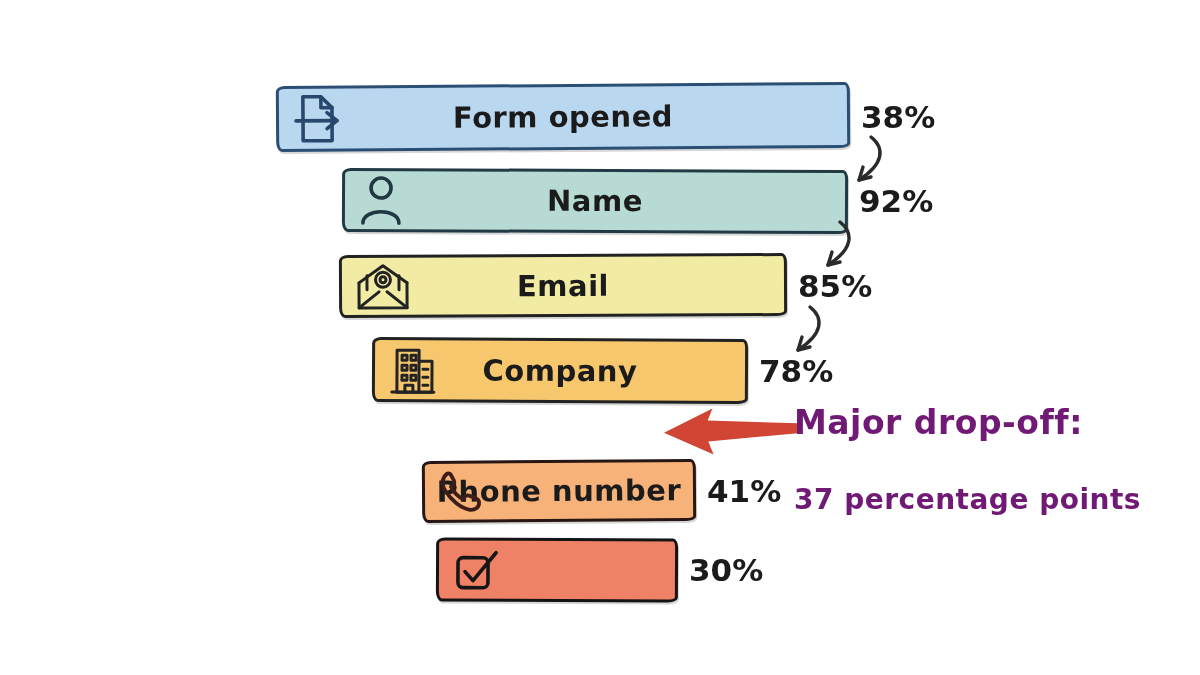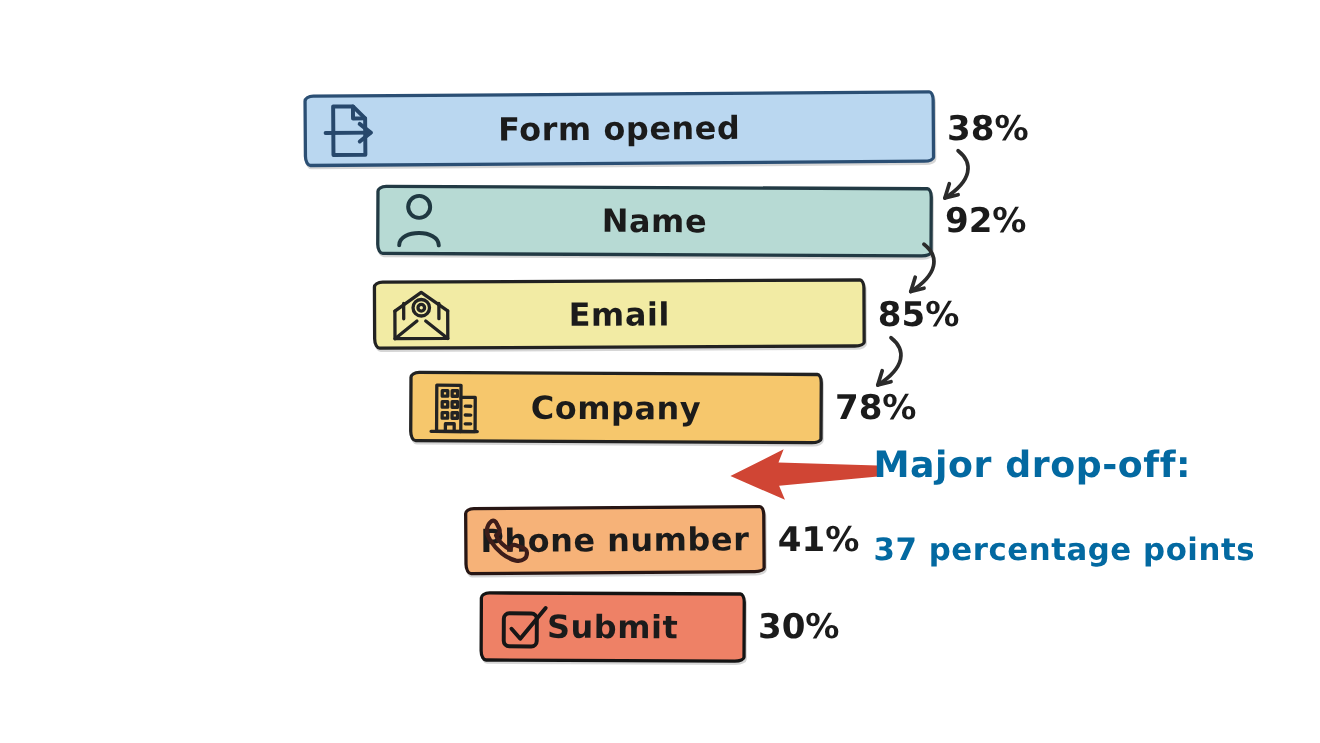--- a/index.html
+++ b/index.html
@@ -126,21 +126,20 @@
   </div>
 
   <div class="row r6">
     <div class="bar" style="background: rgb(238, 129, 102); border-color: rgb(20, 20, 20);">
       <span class="icon">
         <svg width="48" height="48" viewBox="0 0 48 48" fill="none" stroke="#161616" stroke-width="3.6" stroke-linecap="round" stroke-linejoin="round">
           <rect x="6" y="12" width="30" height="30" rx="5"></rect>
           <path d="M13 26 L21 35 L44 7"></path>
         </svg>
       </span>
-      <span class="label">Submit</span>
     </div>
     <span class="pct">30%</span>
   </div>
 
   <svg class="connector c1" width="44" height="52" viewBox="0 0 44 52" fill="none" stroke="#2b2b2b" stroke-width="3.4" stroke-linecap="round" stroke-linejoin="round">
     <path d="M26 3 C40 14, 39 30, 14 46"></path>
     <path d="M14 46 L26 43 M14 46 L18 33"></path>
   </svg>
   <svg class="connector c2" width="44" height="52" viewBox="0 0 44 52" fill="none" stroke="#2b2b2b" stroke-width="3.4" stroke-linecap="round" stroke-linejoin="round">
     <path d="M26 3 C40 14, 39 30, 14 46"></path>
@@ -148,18 +147,18 @@
   </svg>
   <svg class="connector c3" width="44" height="52" viewBox="0 0 44 52" fill="none" stroke="#2b2b2b" stroke-width="3.4" stroke-linecap="round" stroke-linejoin="round">
     <path d="M26 3 C40 14, 39 30, 14 46"></path>
     <path d="M14 46 L26 43 M14 46 L18 33"></path>
   </svg>
 
   <svg class="red-arrow" width="142" height="54" viewBox="0 0 142 54">
     <polygon points="140,21 50,16 55,4 6,27 55,50 50,37 140,31" fill="#d04534"></polygon>
   </svg>
 
-  <div class="annotation" style="color: #0369a1;">
+  <div class="annotation" style="color: #701a75;">
     <div class="line1">Major drop-off:</div>
     <div class="line2">37 percentage points</div>
   </div>
 
 </div>
 
 </body></html>

